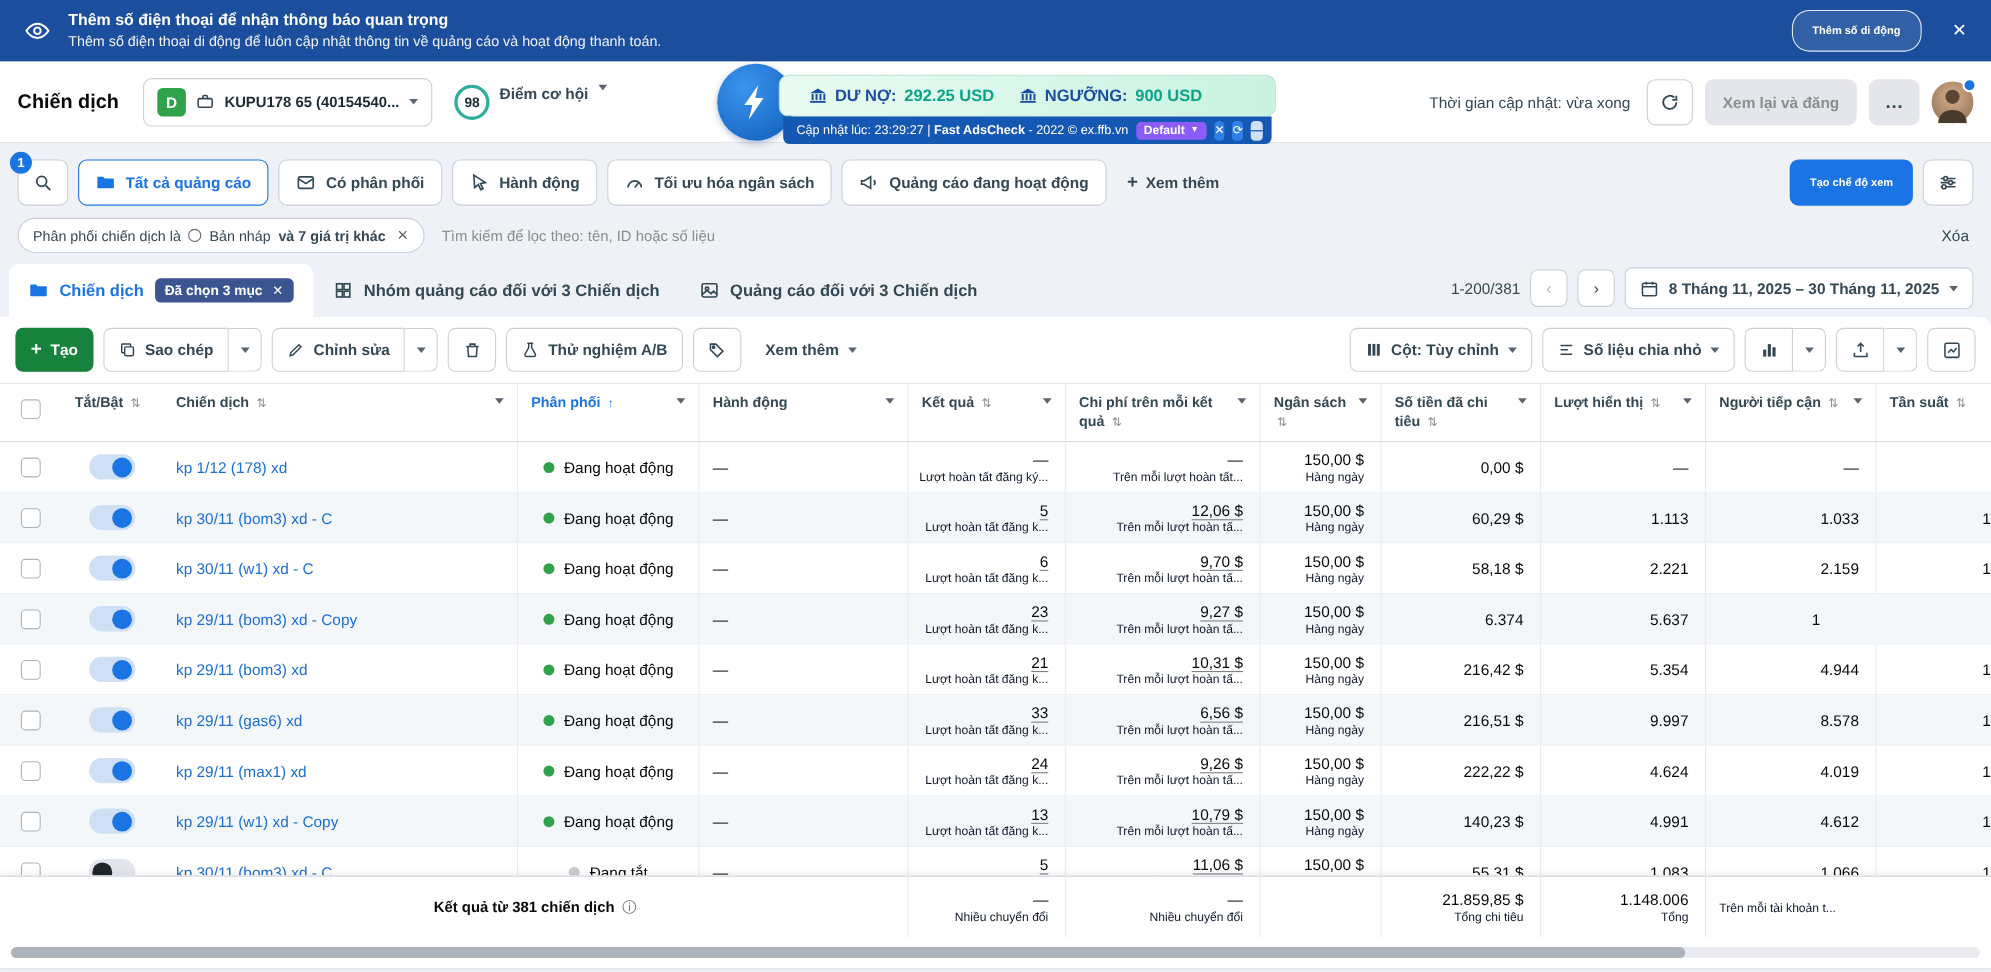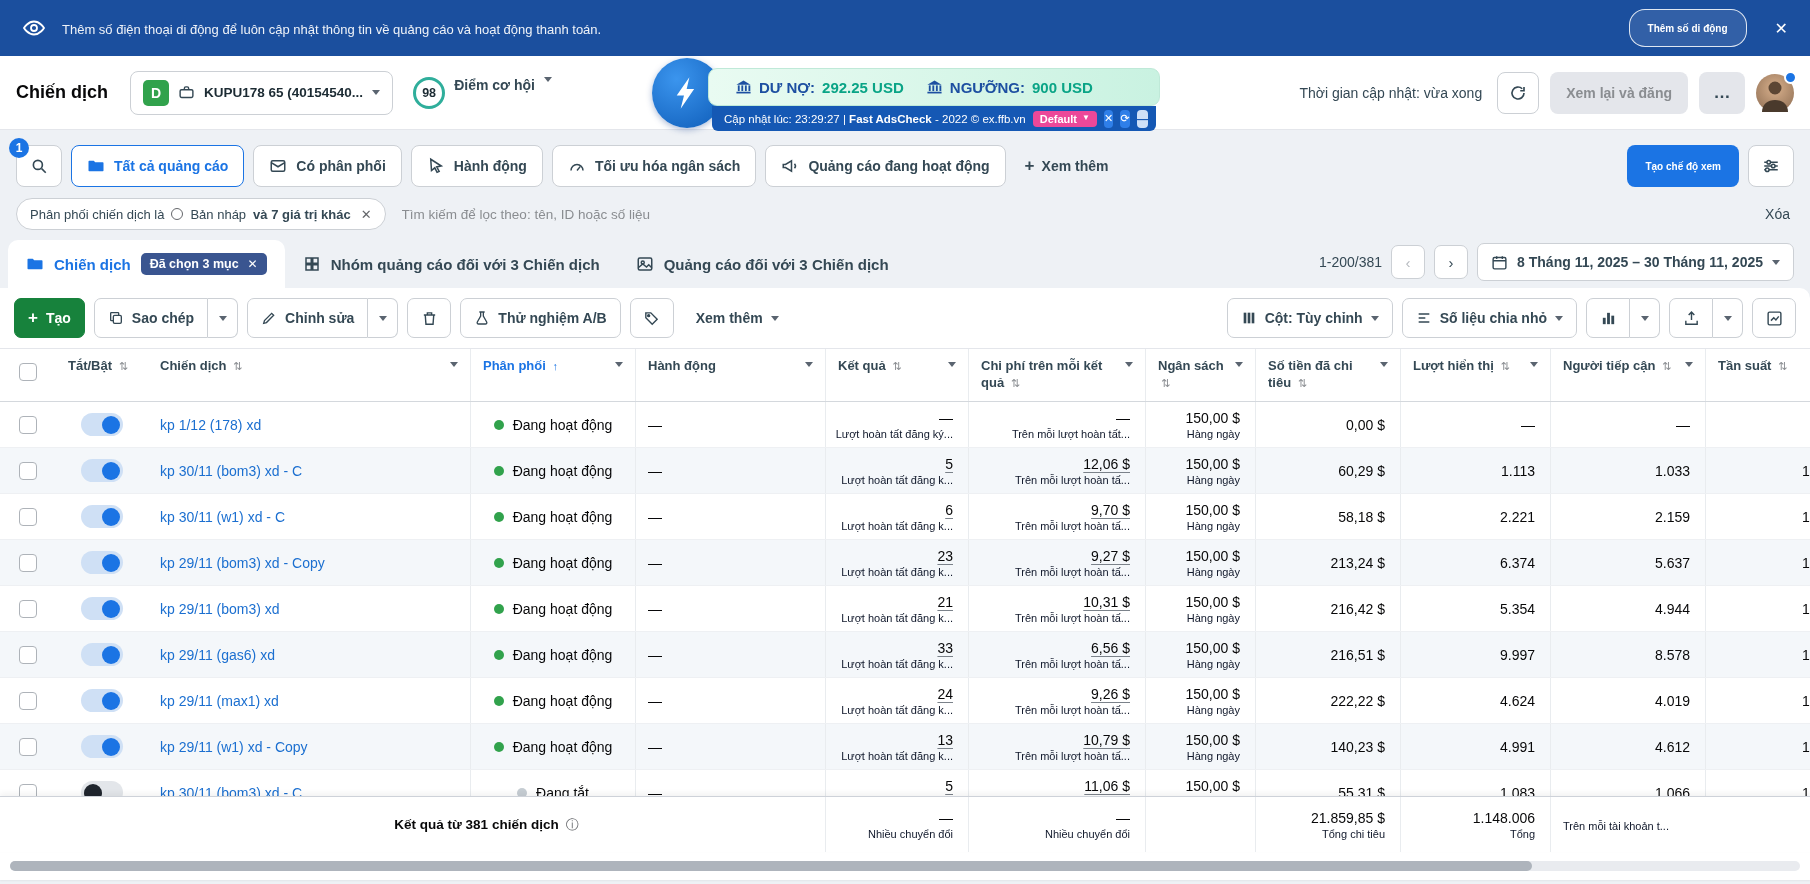--- a/index.html
+++ b/index.html
@@ -32,21 +32,21 @@
   
   .fastads { position:absolute; left:652px; top:0; display:flex; align-items:flex-start; z-index:6; }
   .fa-logo { width:70px; height:70px; margin-top:2px; border-radius:50%; background:radial-gradient(circle at 35% 30%, #3b95ee, #0e5cb8); display:flex; align-items:center; justify-content:center; box-shadow:0 2px 6px rgba(20,60,140,.35); }
   .fa-panel { margin-left:-14px; margin-top:12px; width:452px; }
   .fa-balance { height:38px; background:linear-gradient(90deg,#e9fbf2,#c9f2e1); border:1px solid #bfe9d8; border-radius:9px; display:flex; align-items:center; gap:22px; padding:0 16px 0 26px; }
   .fa-item { display:flex; align-items:center; gap:7px; white-space:nowrap; }
   .fa-lab { color:#1d4fa1; font-weight:bold; font-size:15px; }
   .fa-val { color:#0aa486; font-weight:bold; font-size:15px; }
   .fa-strip { height:25px; width:444px; margin-left:4px; background:#1558b4; border-radius:0 0 6px 6px; display:flex; align-items:center; gap:7px; padding:0 8px 0 12px; color:#fff; font-size:11.5px; white-space:nowrap; }
   .fa-strip b { font-weight:bold; }
-  .fa-chip { background:#ec4899; border-radius:4px; padding:2px 7px; font-size:11px; font-weight:bold; display:inline-flex; gap:5px; }
+  .fa-chip { background:#8b5cf6; border-radius:4px; padding:2px 7px; font-size:11px; font-weight:bold; display:inline-flex; gap:5px; }
   .fa-mini { width:18px; height:18px; border-radius:4px; background:#2f7fe8; color:#fff; font-size:11px; display:flex; align-items:center; justify-content:center; cursor:pointer; }
   .fa-mini.lt { background:#cfe0f7; color:#1558b4; font-weight:bold; }
 
   .head-right { margin-left:auto; display:flex; align-items:center; gap:11px; }
   .update-time { color:#344854; font-size:14px; margin-right:4px; white-space:nowrap; }
   .sq-btn { width:42px; height:42px; border:1px solid #ccd0d5; background:#fff; border-radius:8px; display:flex; align-items:center; justify-content:center; }
   .gray-btn { height:42px; padding:0 16px; border:none; border-radius:8px; background:#e4e6eb; color:#8a8d91; font-weight:bold; font-size:14px; }
   .dots-btn { width:46px; height:42px; border:none; border-radius:8px; background:#e4e6eb; color:#344854; font-weight:bold; font-size:17px; }
   .avatar { width:38px; height:38px; border-radius:50%; background:radial-gradient(circle at 50% 38%, #d8b08c, #8a6a50); position:relative; flex:none; }
   .avatar svg { position:absolute; bottom:0; left:0; }
@@ -151,20 +151,21 @@
 
 <header class="banner">
   <div class="banner-left">
     <span>
       <svg width="24" height="24" viewBox="0 0 24 24" fill="none" stroke="#fff" stroke-width="1.8">
           <path d="M2 12s3.8-6.5 10-6.5S22 12 22 12s-3.8 6.5-10 6.5S2 12 2 12z"></path>
           <circle cx="12" cy="12" r="3"></circle>
         </svg>
     </span>
     <div>
+      <div class="banner-title">Thêm số điện thoại để nhận thông báo quan trọng</div>
       <div class="banner-sub">Thêm số điện thoại di động để luôn cập nhật thông tin về quảng cáo và hoạt động thanh toán.</div>
     </div>
   </div>
   <div class="banner-right">
     <button class="banner-btn">Thêm số di động</button>
     <span class="banner-close">✕</span>
   </div>
 </header>
 
 <div class="apphead">
@@ -689,23 +690,20 @@
     </div>
     <div class="c bl num">
       <span class="val ulink">9,27 $</span>
       <span class="sub">Trên mỗi lượt hoàn tấ...</span>
     </div>
     <div class="c bl num">
       <span class="val">150,00 $</span>
       <span class="sub">Hàng ngày</span>
     </div>
     <div class="c bl num">
-      <span class="val">213,24 $</span>
-    </div>
-    <div class="c bl num">
       <span class="val">6.374</span>
     </div>
     <div class="c bl num">
       <span class="val">5.637</span>
     </div>
     <div class="c bl c-freq">
       <span class="val">1</span>
     </div>
   </div>
 

